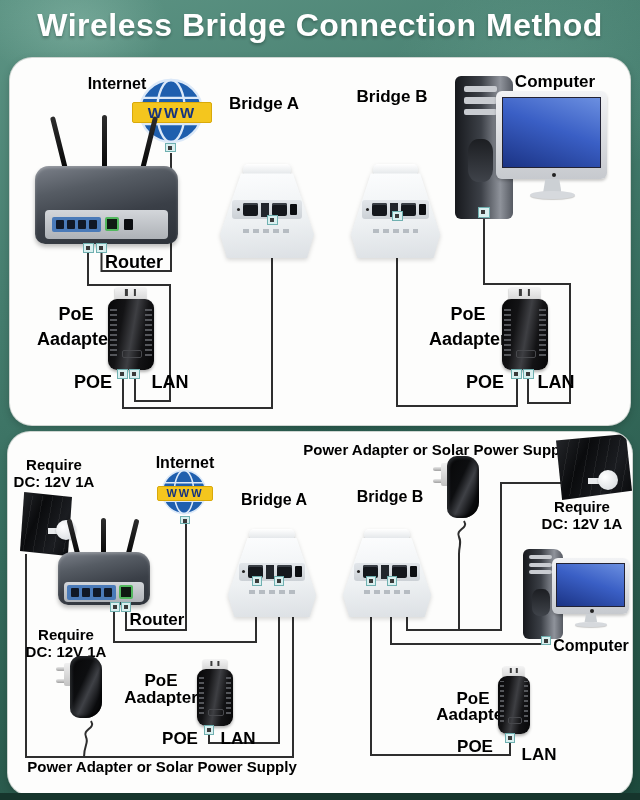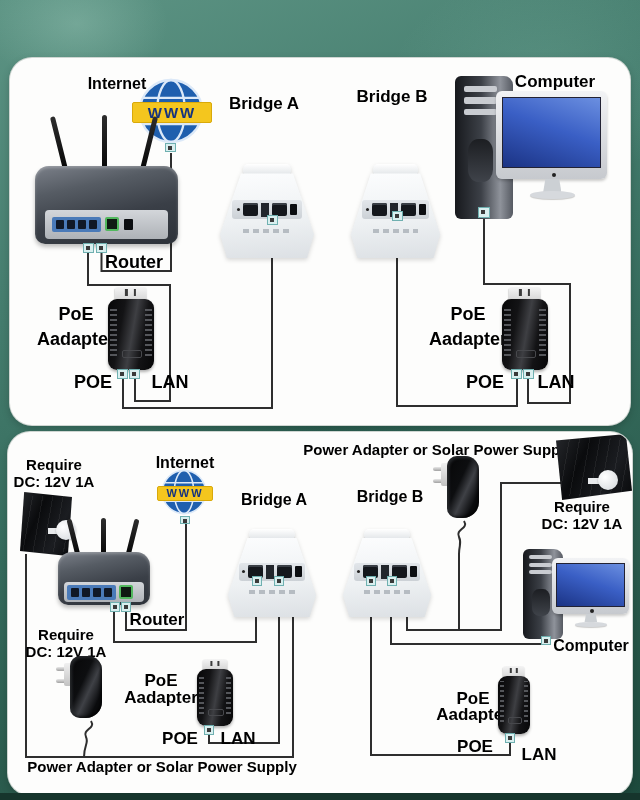--- a/index.html
+++ b/index.html
@@ -105,20 +105,21 @@
   .w-neck{position:absolute;left:18%;top:11%;width:14%;height:34%;background:linear-gradient(#f0f0f0,#c2c2c2);
     border-radius:2px 0 0 2px;}
   .w-body{position:absolute;left:30%;right:0;top:0;height:94%;border-radius:10px 14px 16px 10px;
     background:linear-gradient(115deg,#070708 0%,#0d0e10 40%,#3f4146 58%,#0b0c0e 80%);
     box-shadow:inset -2px -2px 3px rgba(0,0,0,.6), inset 2px 2px 3px rgba(95,100,106,.35);}
 </style>
 </head>
 <body>
 
 <div id="stage">
+  <div class="title">Wireless Bridge Connection Method</div>
 
   <section class="panel" id="p1">
     <svg class="wires" width="620" height="367">
       <polyline points="91.5,195 91.5,213 161,213 161,95"></polyline>
       <polyline points="78,195 78,227 160,227 160,343 125,343 125,321"></polyline>
       <polyline points="113,321 113,350 262,350 262,166"></polyline>
       <polyline points="387,163 387,348 507,348 507,321"></polyline>
       <polyline points="474,161 474,226 560,226 560,345 518,345 518,321"></polyline>
     </svg>
 

